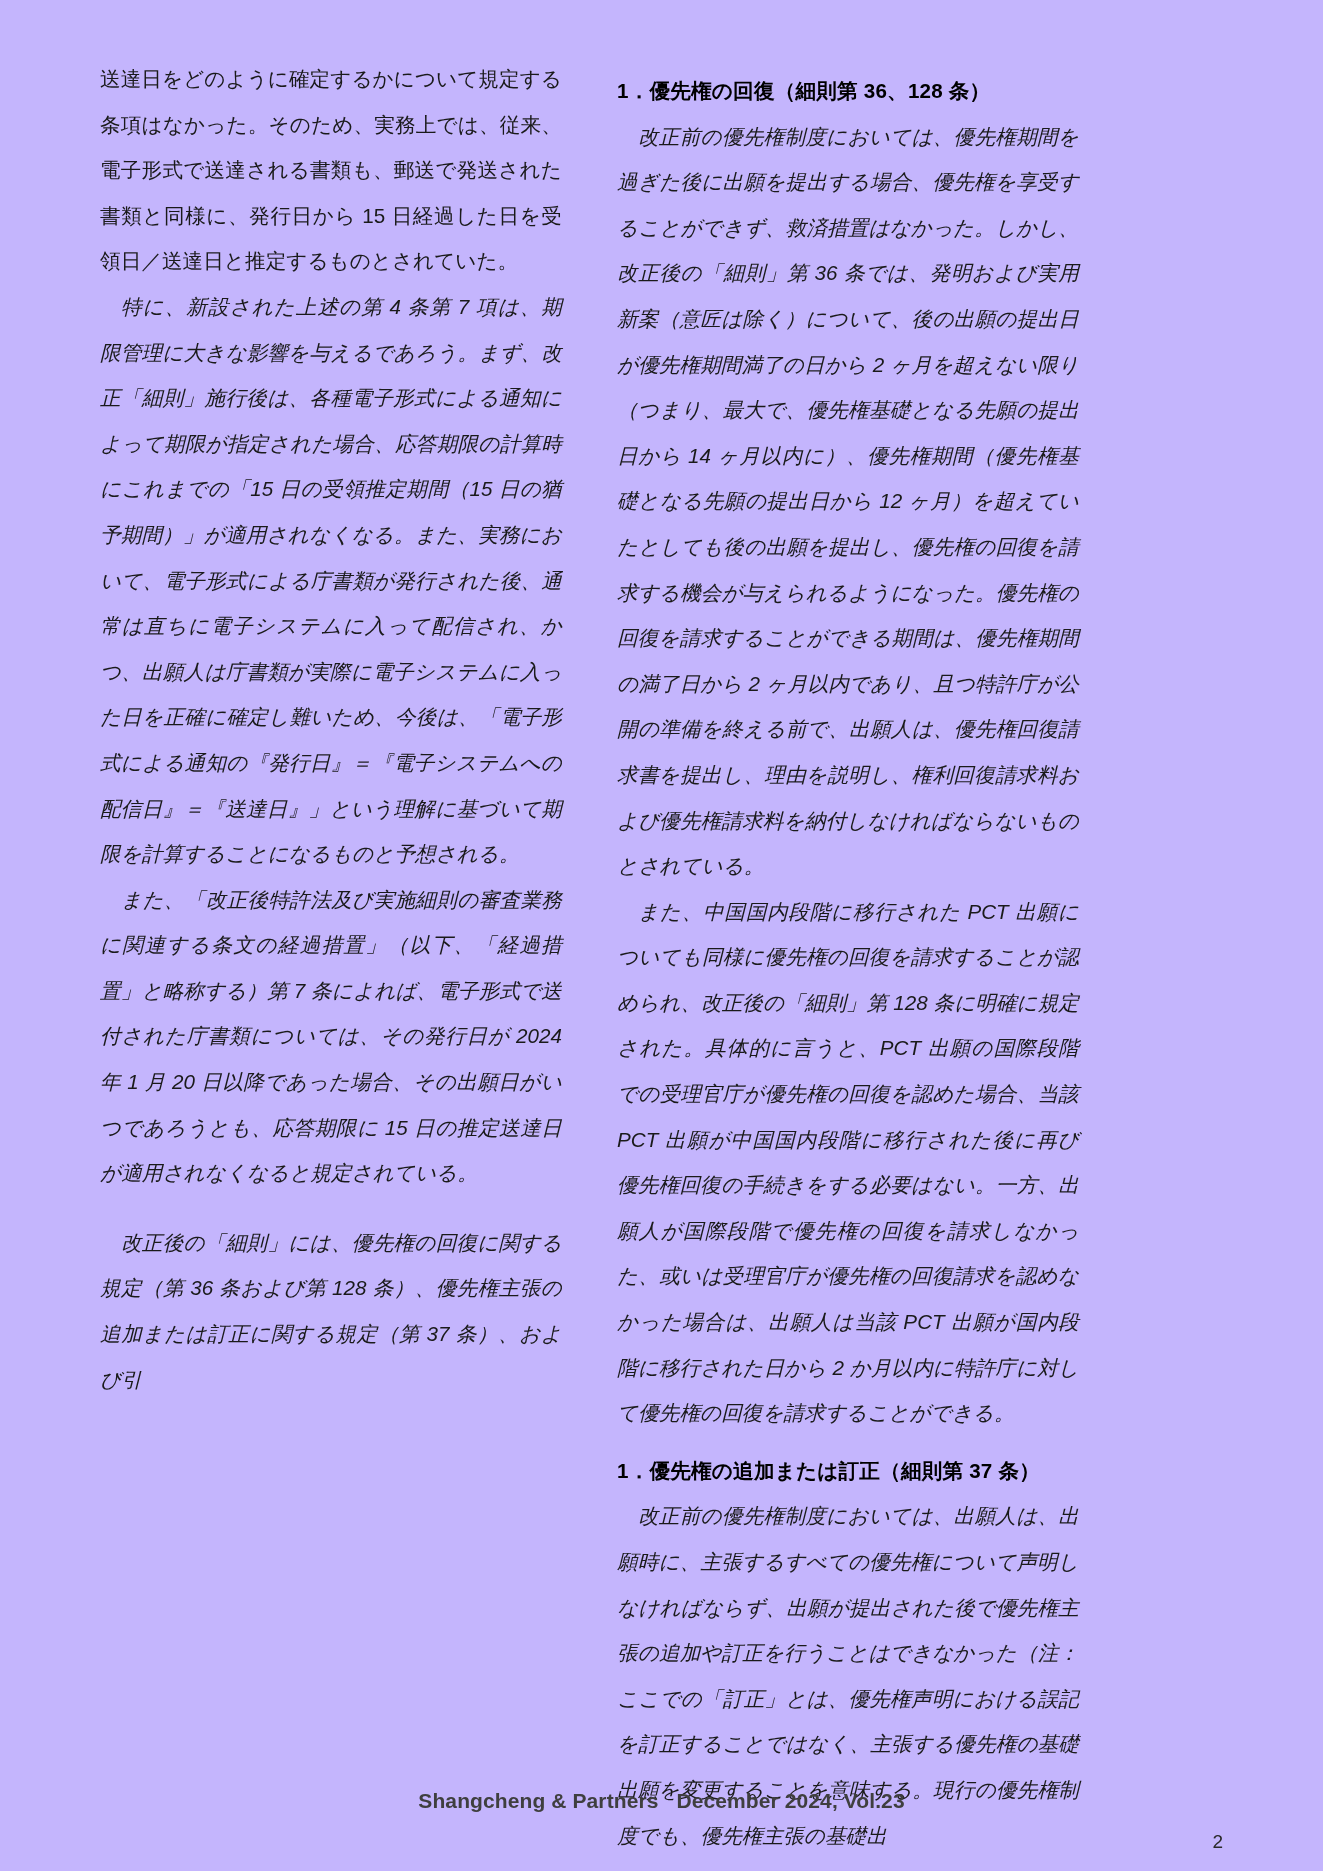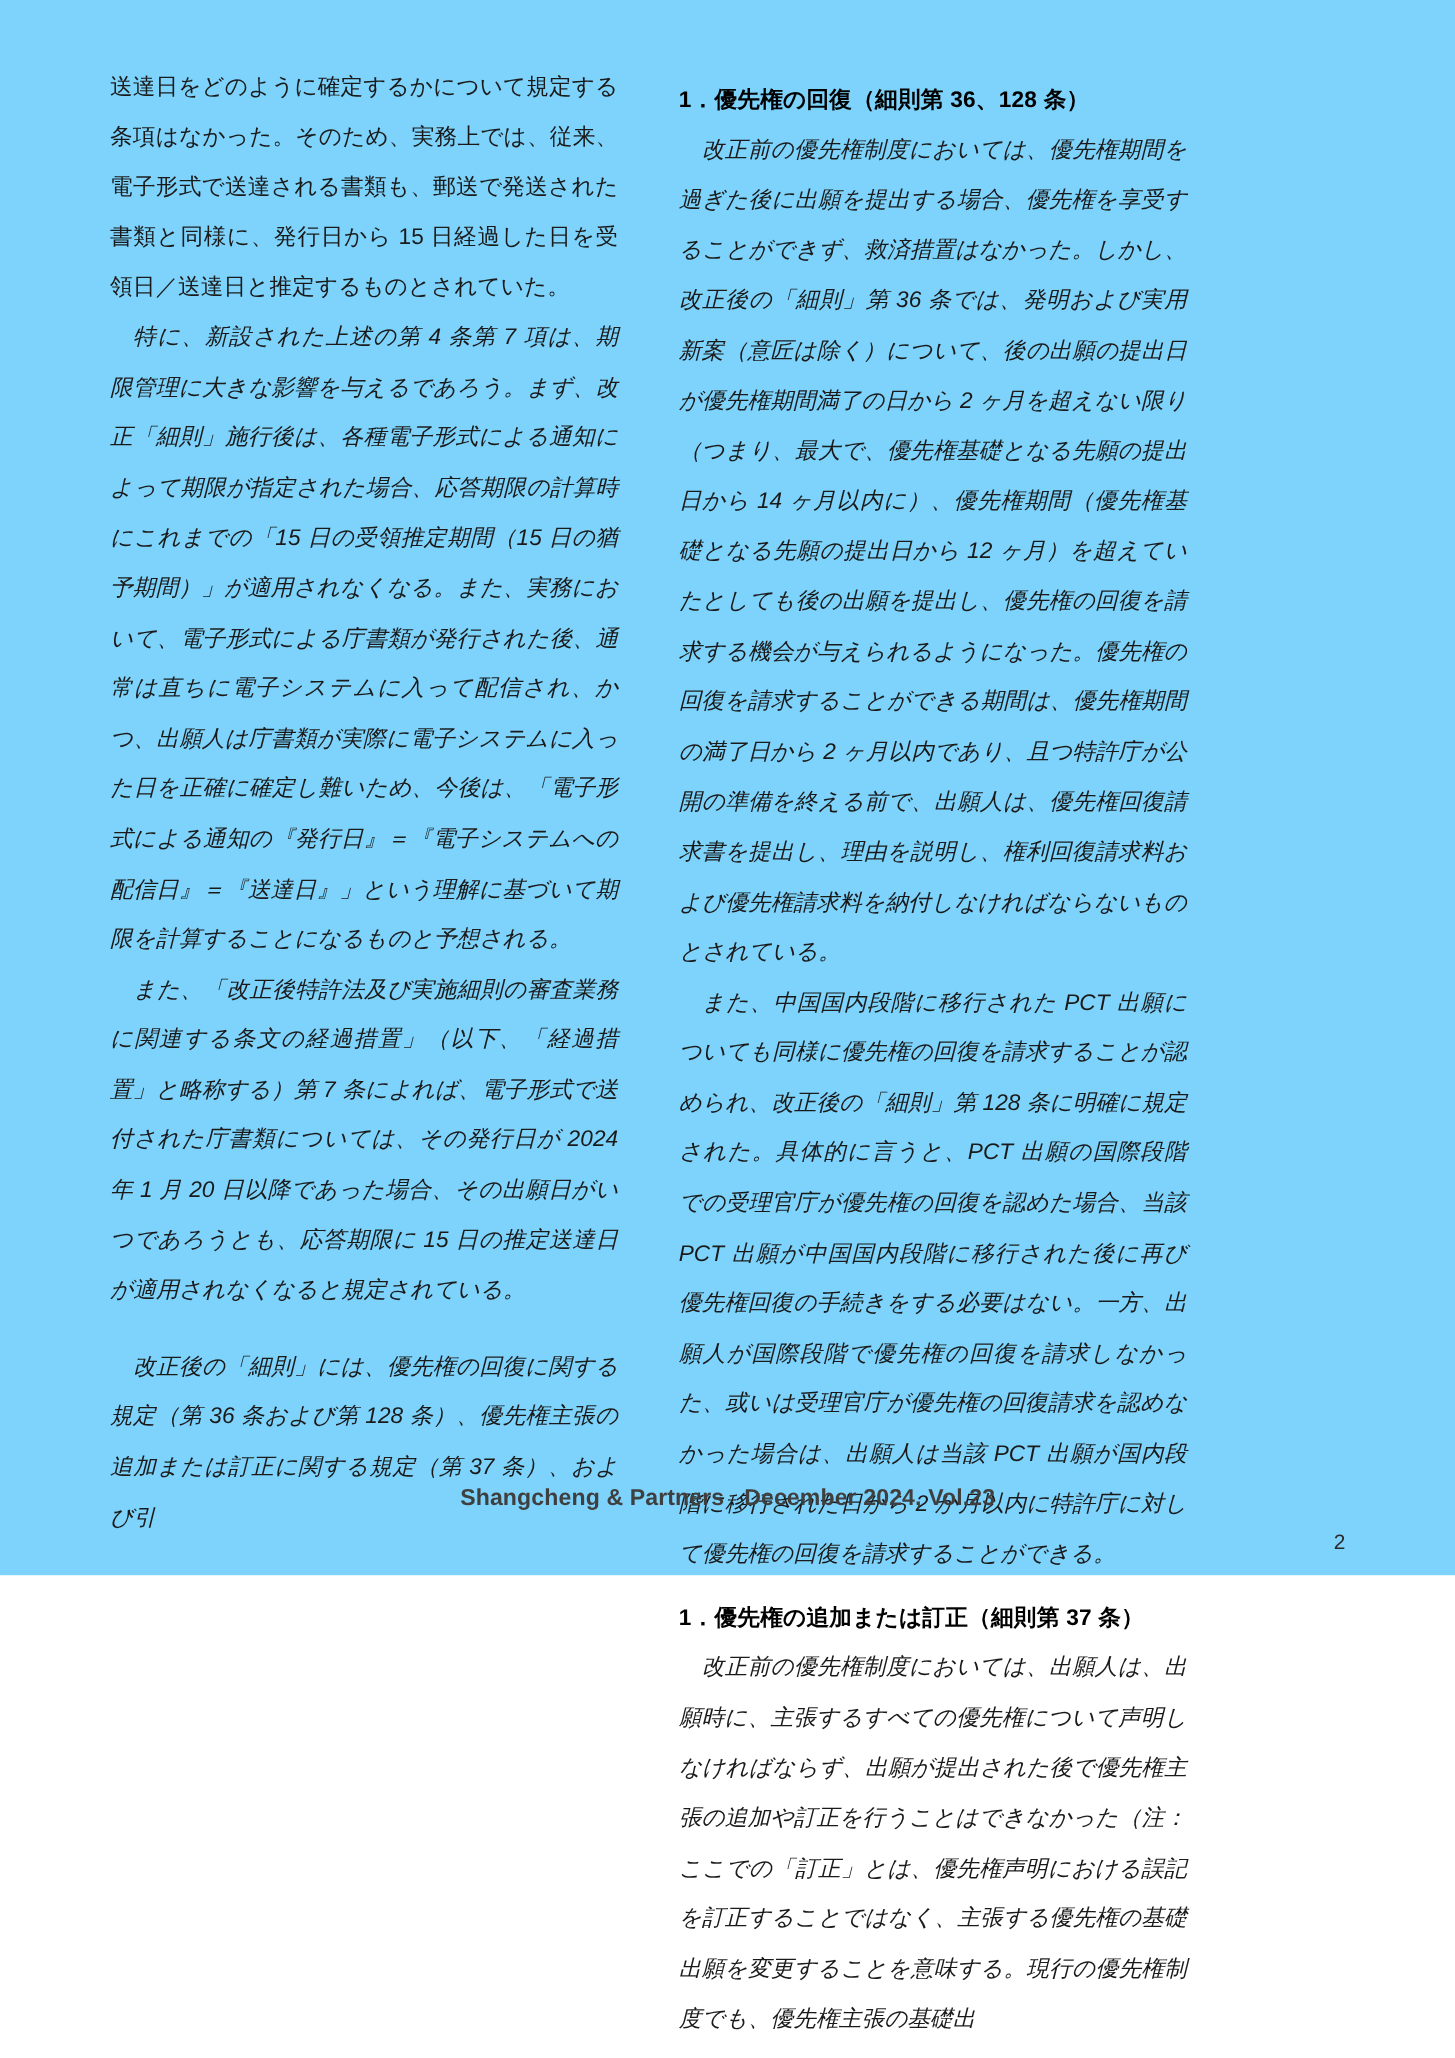--- a/index.html
+++ b/index.html
@@ -14,22 +14,22 @@
     font-family: "Liberation Sans", "DejaVu Sans", sans-serif;
     color: #000000;
     position: relative;
     overflow: hidden;
   }
 
   .page {
     position: absolute;
     left: 0; top: 0;
     width: 1323px;
-    height: 1432px;
-    background: #7dd3fc;
+    height: 1871px;
+    background: #c4b5fd;
     padding: 56px 100px 0 100px;
   }
 
   .columns {
     display: flex;
     gap: 55px;
     align-items: flex-start;
     height: 1610px;
   }
   .col {

